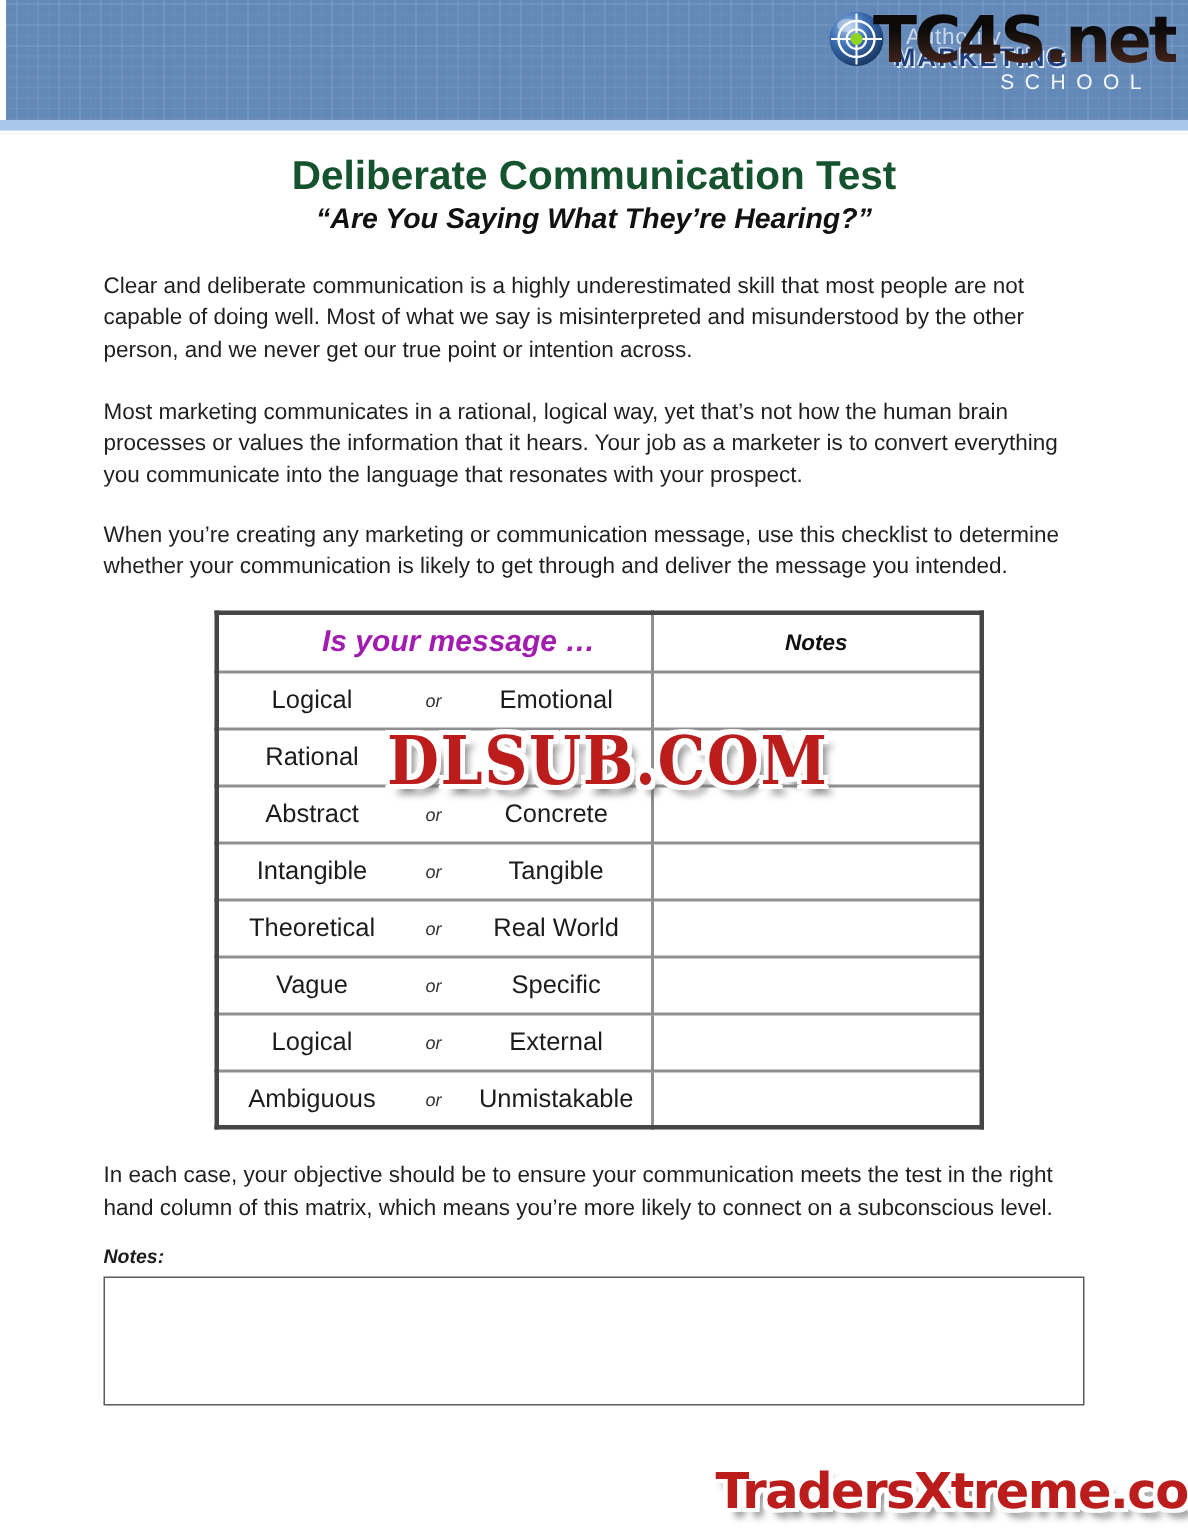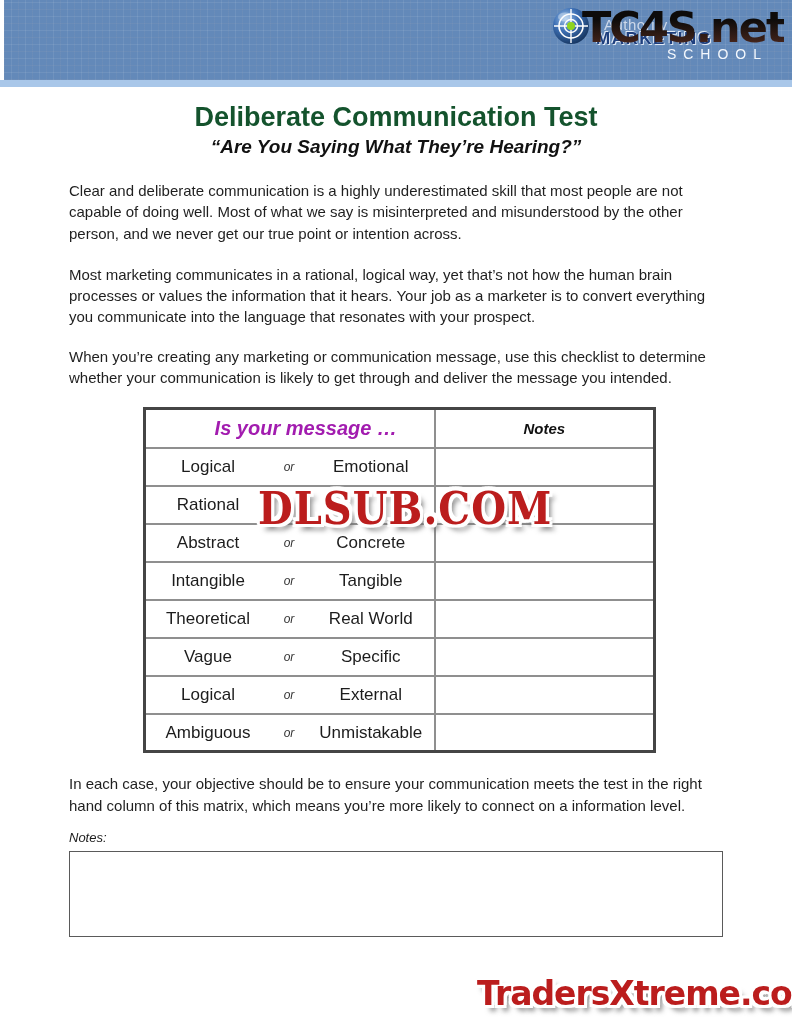--- a/index.html
+++ b/index.html
@@ -76,21 +76,21 @@
   .msg-table tr { height:38px; }
   .msg-table tr.head-row { height:39px; }
   th.th-message { font-size:20px; font-weight:bold; font-style:italic; text-align:center; color:#a21caf;padding-left:32px; }
   th.th-notes   { font-size:15px; font-weight:bold; font-style:italic; text-align:center; color:#111111; }
   .pair { display:flex; align-items:center; height:100%; font-size:17px; color:#1c1c1c; }
   .pair .w1 { flex:0 0 124px; text-align:center; }
   .pair .or { flex:0 0 38px; text-align:center; font-size:12px; font-style:italic; color:#333333; }
   .pair .w2 { flex:1 1 auto; text-align:center; }
 
   
-  .notes-label { margin-top:14px; font-size:13px; font-style:italic; font-weight:normal; color:#1c1c1c; }
+  .notes-label { margin-top:14px; font-size:13px; font-style:italic; font-weight:bold; color:#1c1c1c; }
   .notes-box { margin-top:6px; width:654px; height:86px; border:1px solid #5a5a5a; background:#ffffff; }
 
   
   .footer { margin-top:22px; text-align:center; }
   .footer-link { font-size:13px; color:#4f81bd; letter-spacing:.5px; text-decoration:none; display:inline-block; }
   .footer-copy { margin-top:2px; font-size:11px; font-weight:bold; color:#20242e; }
 
   
   .wm {
     position:absolute; white-space:nowrap; font-weight:900; color:#bb1d1d;
@@ -239,21 +239,21 @@
                 <span class="w1">Ambiguous</span>
                 <span class="or">or</span>
                 <span class="w2">Unmistakable</span>
               </div>
             </td>
         <td></td>
       </tr>
     </tbody>
       </table>
 
-    <p class="para p4"><span>In each case, your objective should be to ensure your communication meets the test in the </span><span class="bold-inline">right hand column</span><span> of this matrix, which means you’re more likely to connect on a information level.</span></p>
+    <p class="para p4"><span>In each case, your objective should be to ensure your communication meets the test in the </span><span class="bold-inline">right hand column</span><span> of this matrix, which means you’re more likely to connect on a subconscious level.</span></p>
 
     <div class="notes-label">Notes:</div>
     <div class="notes-box"></div>
 
   </div>
 
   <div class="wm wm-dlsub">DLSUB.COM</div>
   <div class="wm wm-traders">TradersXtreme.com</div>
 
 </div>

